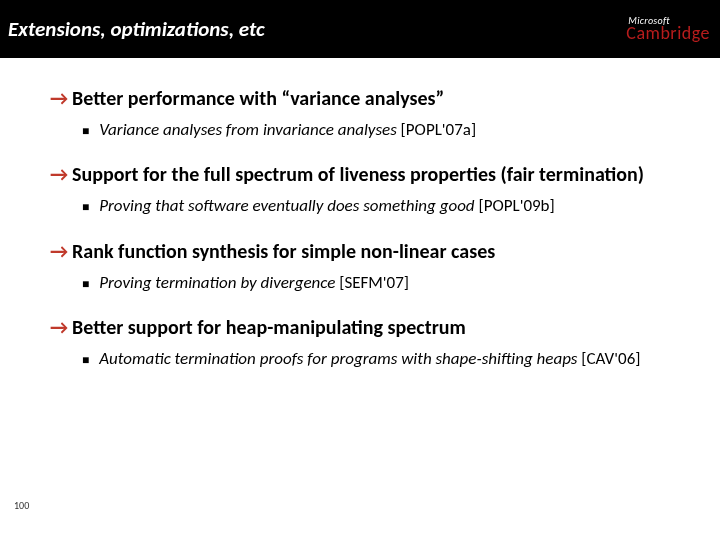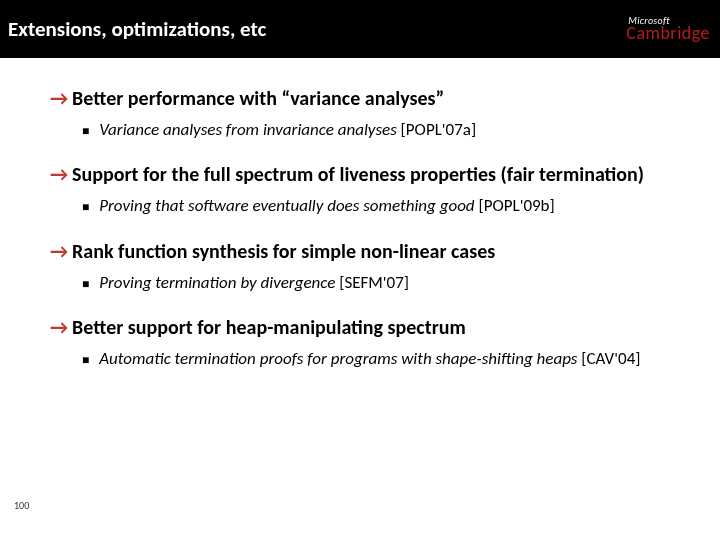--- a/index.html
+++ b/index.html
@@ -17,20 +17,21 @@
     background: #000;
     display: flex;
     align-items: center;
     justify-content: space-between;
     padding: 0 0 0 8px;
   }
   .title {
     color: #fff;
     font-size: 21px;
     font-weight: bold;
+    font-style: italic;
   }
   .logo-block {
     display: flex;
     flex-direction: column;
     align-items: flex-start;
     margin-right: 10px;
     line-height: 1;
   }
   .logo-ms {
     color: #fff;
@@ -146,19 +147,19 @@
     </div>
   </div>
 
   <div class="point">
     <div class="point-main">
       <span class="arrow">→</span>
       <span class="point-text">Better support for heap-manipulating spectrum</span>
     </div>
     <div class="sub">
       <span class="bullet">■</span>
-      <span class="sub-text"><span class="italic">Automatic termination proofs for programs with shape-shifting heaps</span><span> [CAV'04]</span></span>
+      <span class="sub-text"><span class="italic">Automatic termination proofs for programs with shape-shifting heaps</span><span> [CAV'06]</span></span>
     </div>
   </div>
 
 </div>
 
 <div class="page-num">100</div>
 
 </body></html>

